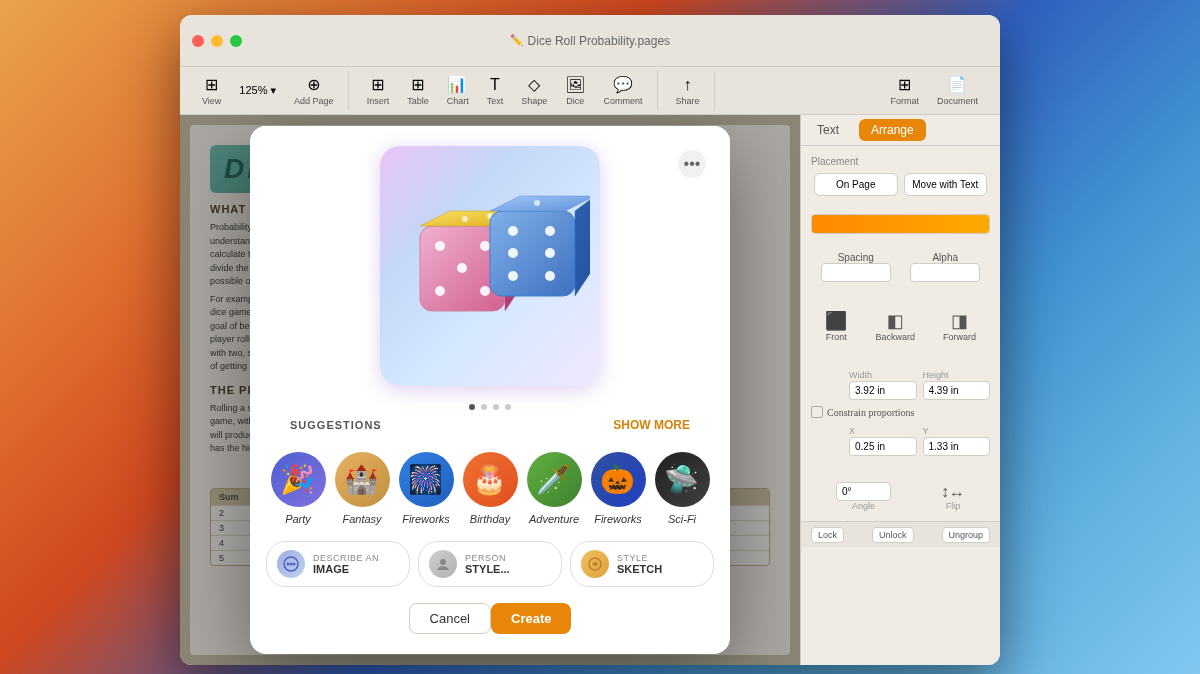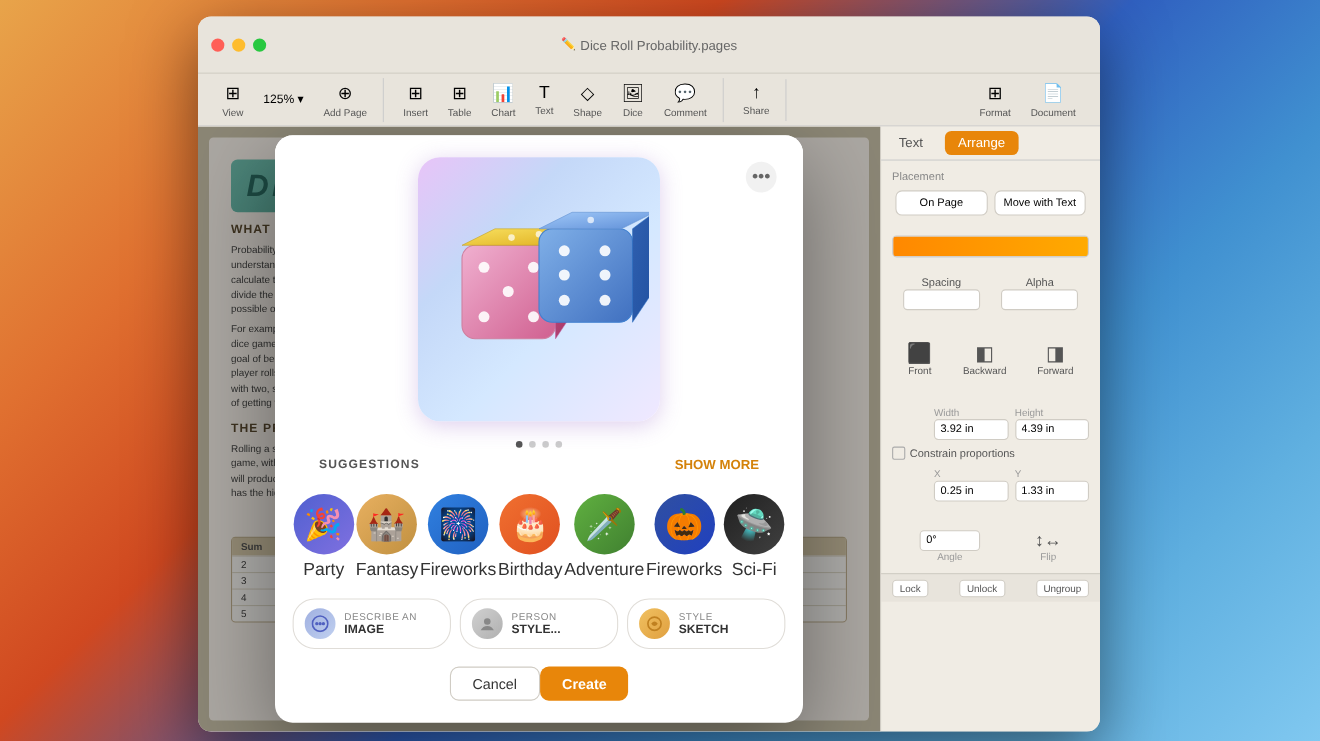--- a/index.html
+++ b/index.html
@@ -208,20 +208,21 @@
       font-size: 10px;
       background: white;
     }
     .constrain-row {
       display: flex;
       align-items: flex-end;
       gap: 4px;
       margin-bottom: 8px;
       font-size: 10px;
       color: #555;
+      font-family: Liberation Serif, serif;
     }
     .checkbox {
       width: 12px;
       height: 12px;
       border: 1px solid #aaa;
       border-radius: 2px;
     }
     .spacing-alpha-row {
       display: flex;
       justify-content: space-around;
@@ -395,23 +396,24 @@
       height: 55px;
       border-radius: 50%;
       display: flex;
       align-items: center;
       justify-content: center;
       font-size: 28px;
       overflow: hidden;
     }
 
     .suggestion-label {
-      font-size: 16px;
+      font-size: 11px;
       color: #333;
       text-align: center;
+      font-style: italic;
     }
 
     
     .icon-party { background: linear-gradient(135deg, #5060d0, #8070e0); }
     .icon-fantasy { background: linear-gradient(135deg, #e8b060, #c09040); }
     .icon-fireworks { background: linear-gradient(135deg, #3080e0, #2060c0); }
     .icon-birthday { background: linear-gradient(135deg, #f07030, #e05020); }
     .icon-adventure { background: linear-gradient(135deg, #60b040, #408030); }
     .icon-halloween { background: linear-gradient(135deg, #3050a0, #2040c0); }
     .icon-scifi { background: linear-gradient(135deg, #202020, #404040); }

